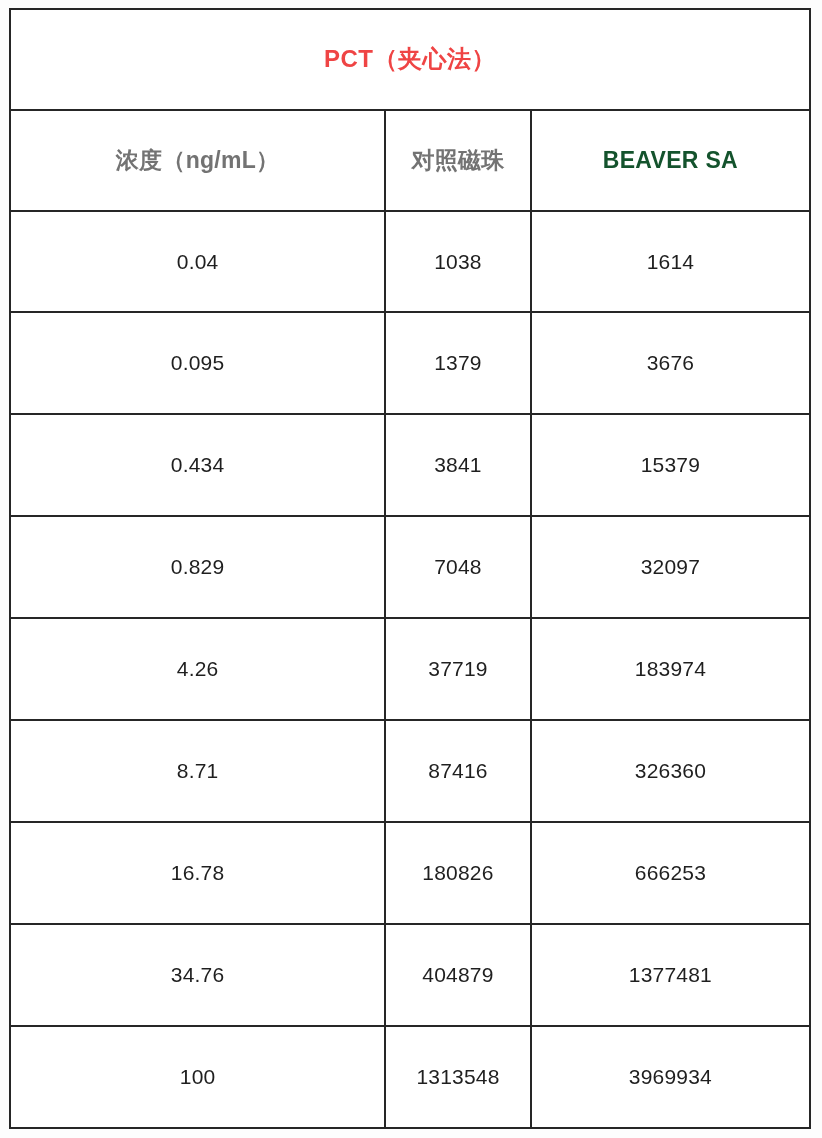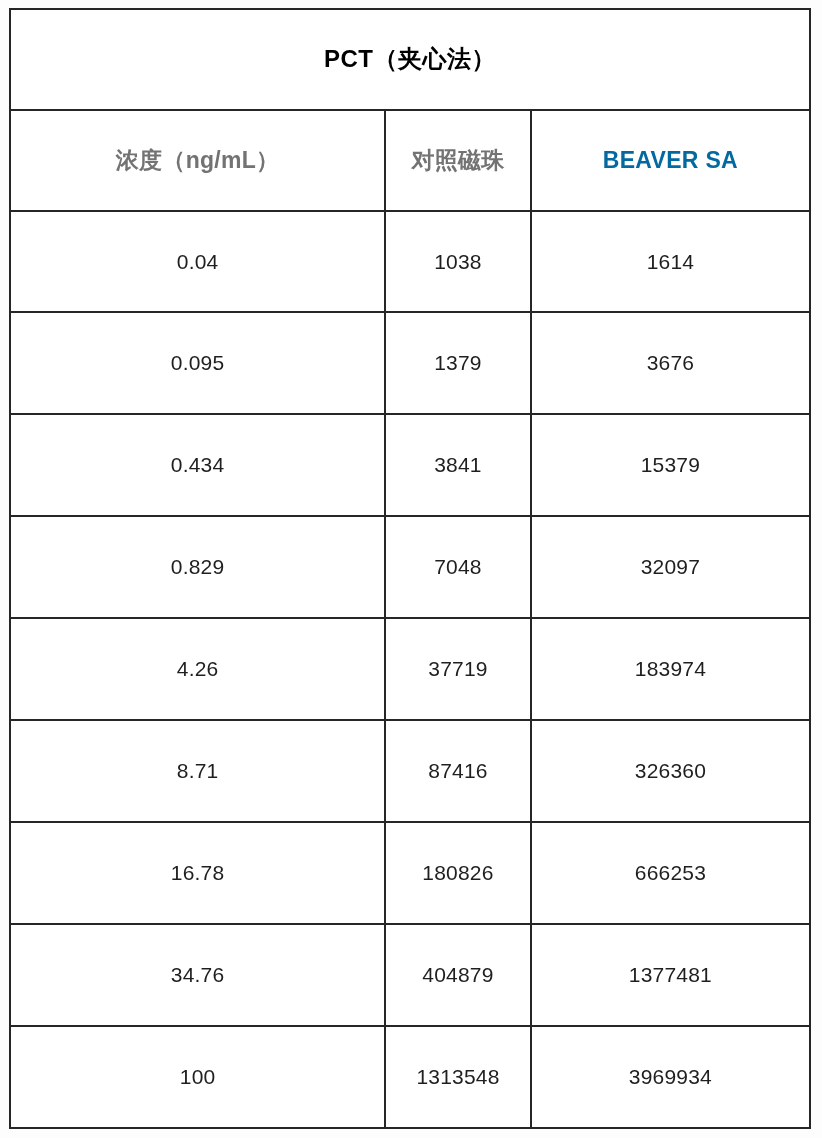--- a/index.html
+++ b/index.html
@@ -40,29 +40,29 @@
     padding: 0;
   }
 
   
   col.col-conc  { width: 46.9%; }
   col.col-ctrl  { width: 18.2%; }
   col.col-beaver{ width: 34.9%; }
 
   .title-cell {
     height: 85px;
-    color: #000000;
+    color: #ef4444;
     font-size: 24px;
     font-weight: 600;
     letter-spacing: 0.5px;
   }
 
   .header-cell {
     height: 85px;
-    color: #0369a1;
+    color: #14532d;
     font-size: 23px;
     font-weight: 700;
     letter-spacing: 0.3px;
   }
   .header-cell.cjk {
     color: #737373;
     font-weight: 700;
   }
 
   .data-cell {

